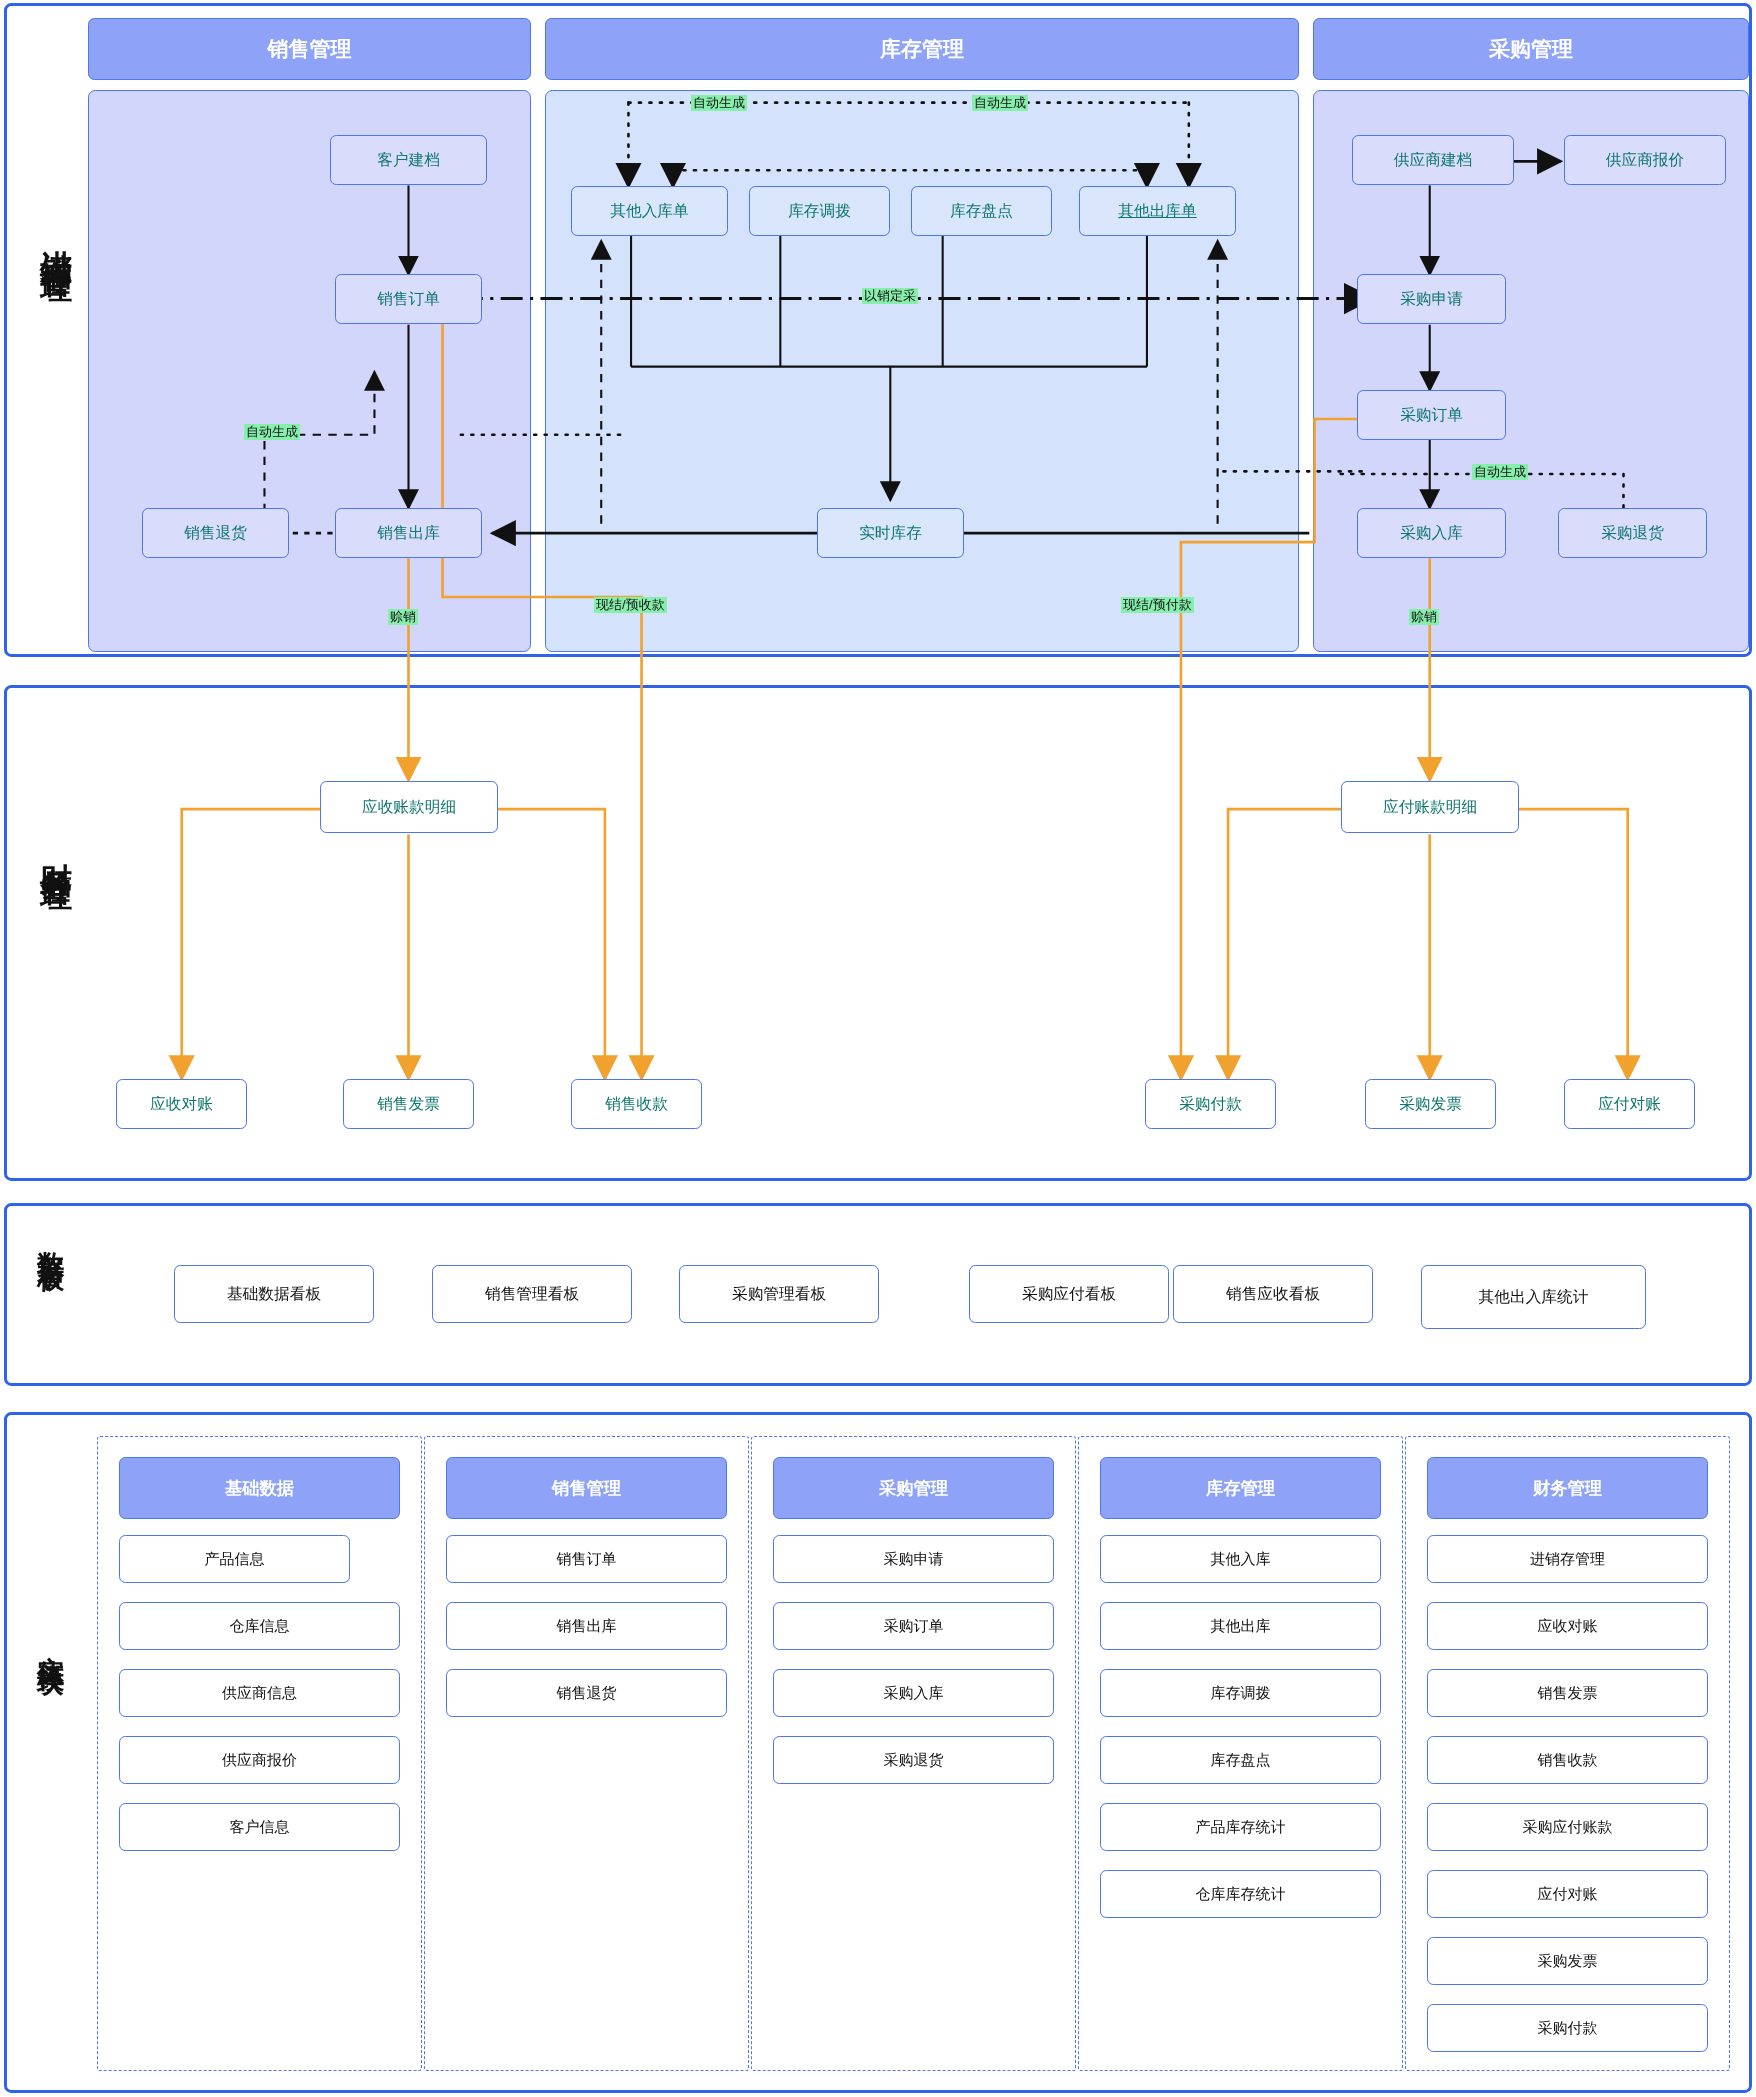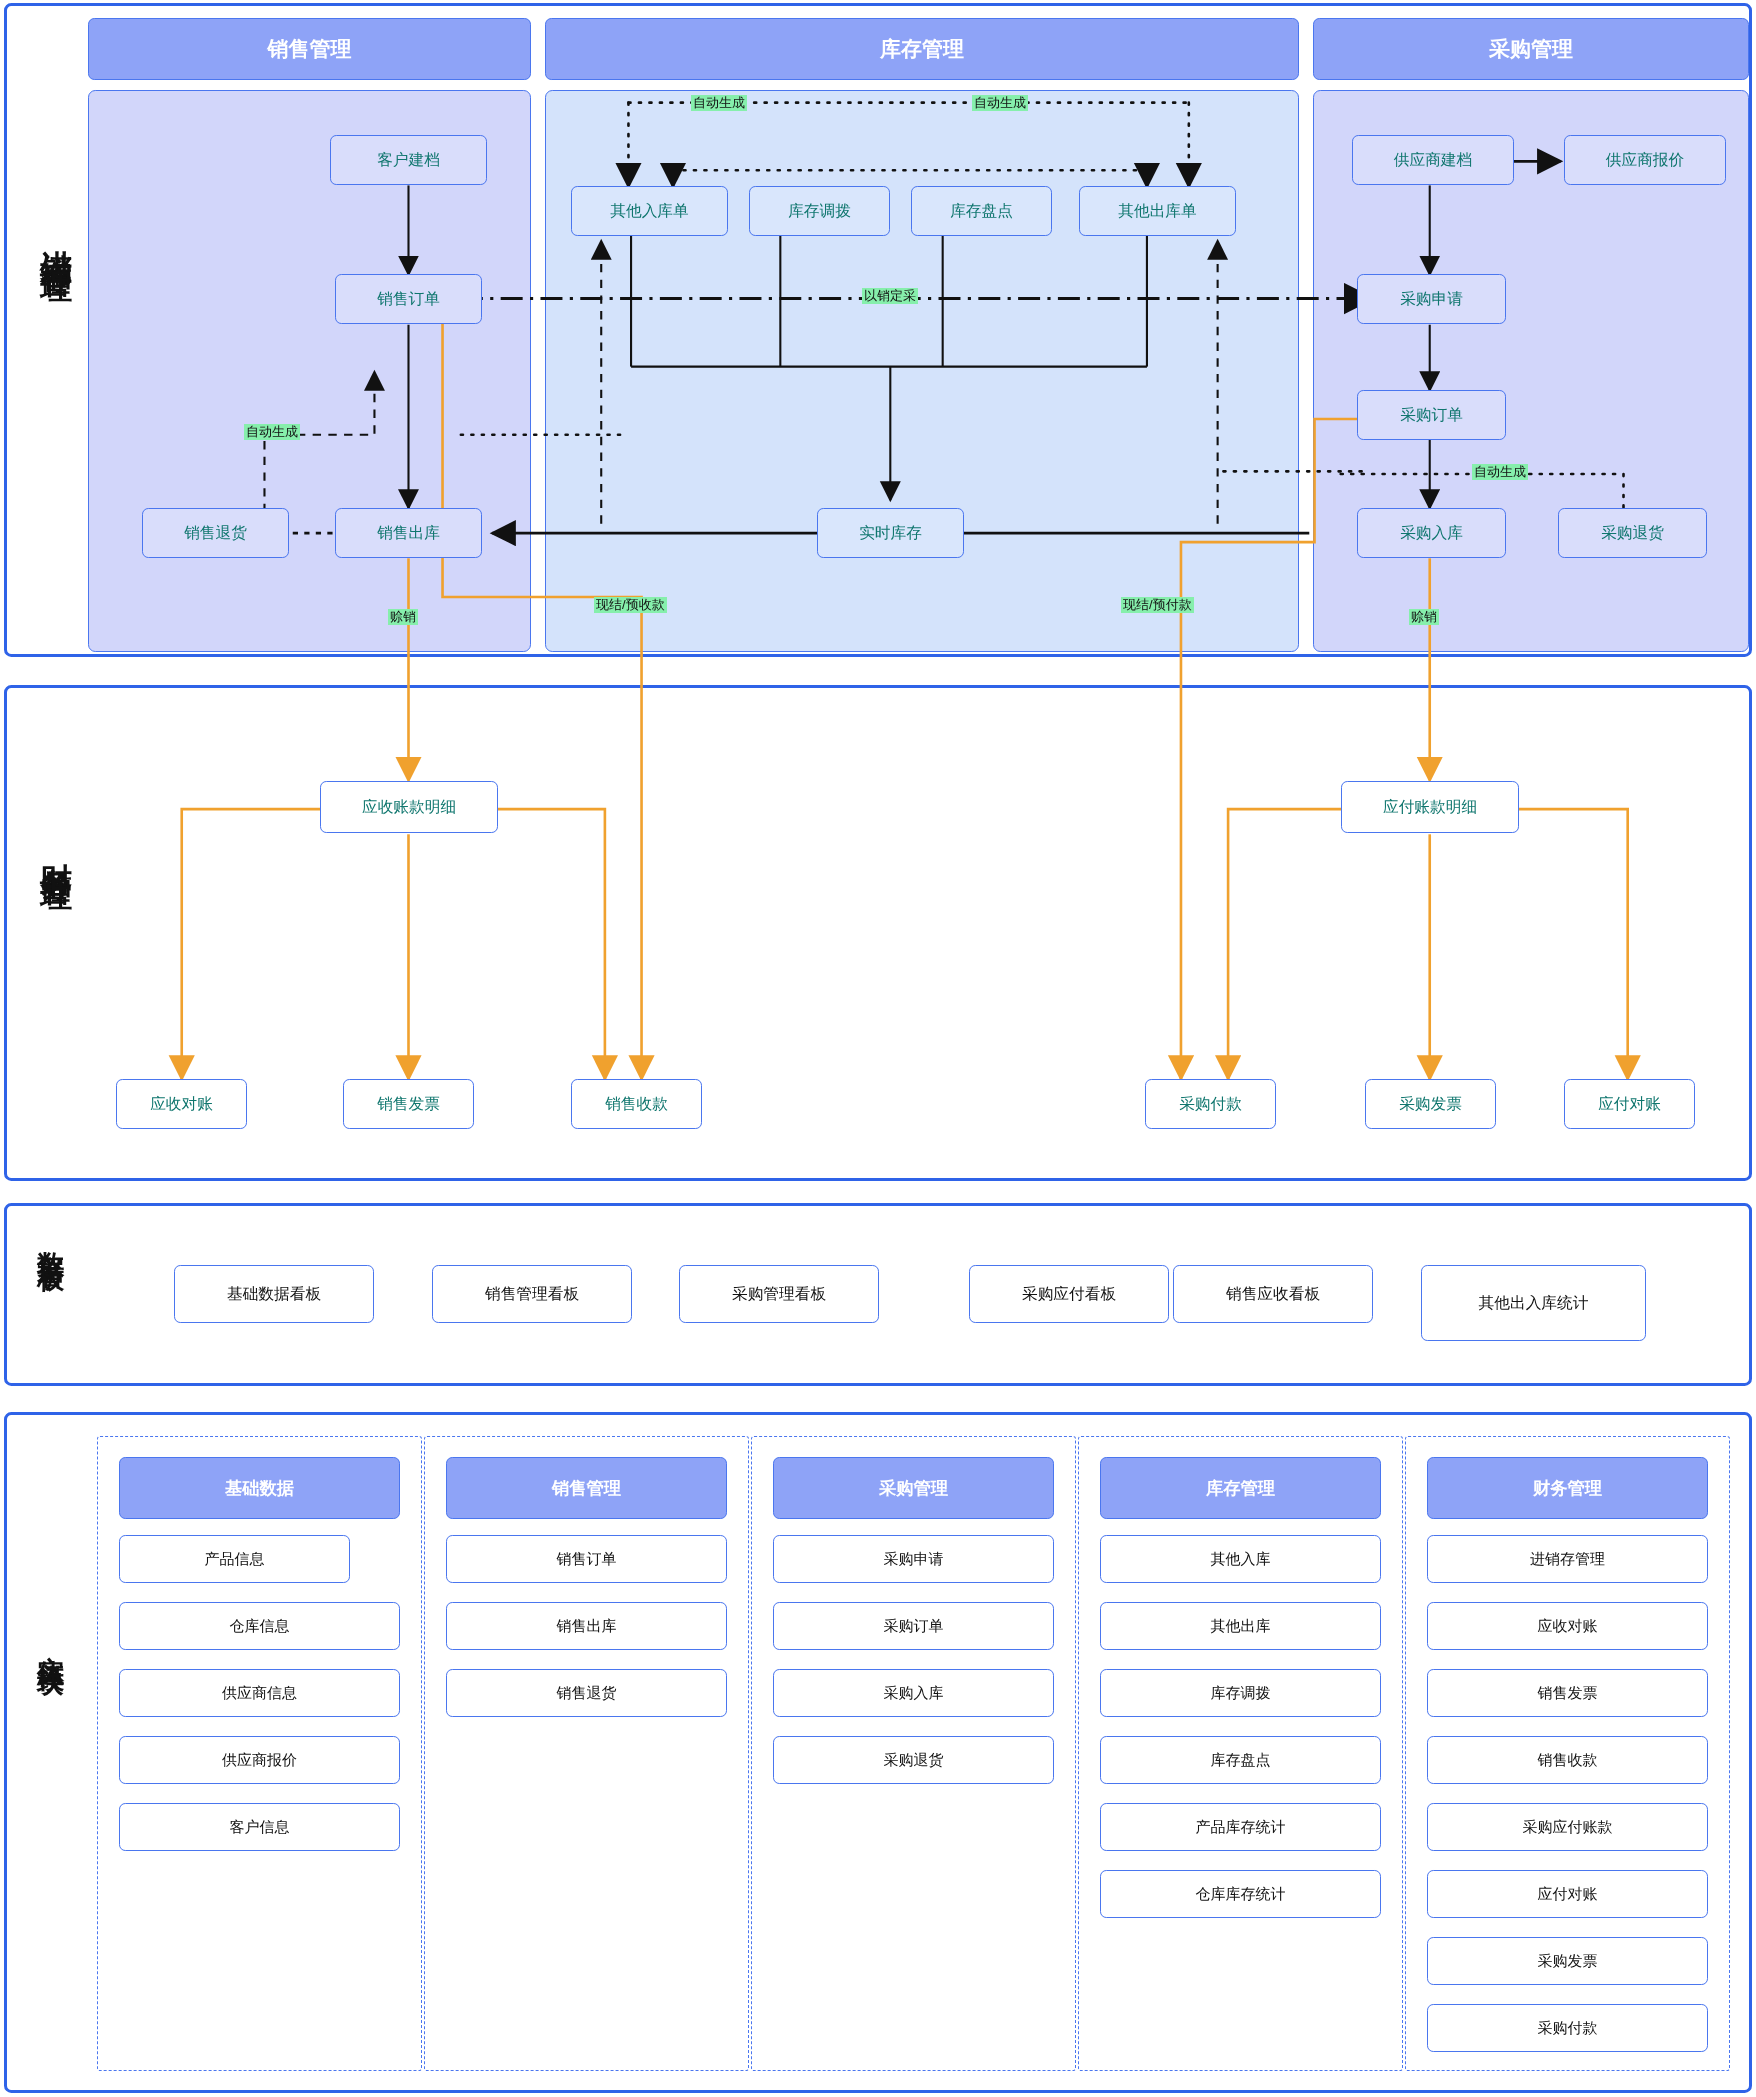--- a/index.html
+++ b/index.html
@@ -145,21 +145,21 @@
   </svg>
 
   <div class="node" style="left:330px;top:135px;width:157px;height:50px;">客户建档</div>
   <div class="node" style="left:335px;top:274px;width:147px;height:50px;">销售订单</div>
   <div class="node" style="left:142px;top:508px;width:147px;height:50px;">销售退货</div>
   <div class="node" style="left:335px;top:508px;width:147px;height:50px;">销售出库</div>
 
   <div class="node sky" style="left:571px;top:186px;width:157px;height:50px;">其他入库单</div>
   <div class="node sky" style="left:749px;top:186px;width:141px;height:50px;">库存调拨</div>
   <div class="node sky" style="left:911px;top:186px;width:141px;height:50px;">库存盘点</div>
-  <div class="node sky" style="left:1079px;top:186px;width:157px;height:50px;">其他出库单</div>
+  <div class="node sky" style="left:1079px;top:186px;width:157px;height:50px;text-decoration:underline;">其他出库单</div>
   <div class="node sky" style="left:817px;top:508px;width:147px;height:50px;">实时库存</div>
 
   <div class="node" style="left:1352px;top:135px;width:162px;height:50px;">供应商建档</div>
   <div class="node" style="left:1564px;top:135px;width:162px;height:50px;">供应商报价</div>
   <div class="node" style="left:1357px;top:274px;width:149px;height:50px;">采购申请</div>
   <div class="node" style="left:1357px;top:390px;width:149px;height:50px;">采购订单</div>
   <div class="node" style="left:1357px;top:508px;width:149px;height:50px;">采购入库</div>
   <div class="node" style="left:1558px;top:508px;width:149px;height:50px;">采购退货</div>
 
   <div class="elabel" style="left:244px;top:424px;">自动生成</div>
@@ -180,21 +180,21 @@
   <div class="node plain" style="left:571px;top:1079px;width:131px;height:50px;">销售收款</div>
   <div class="node plain" style="left:1145px;top:1079px;width:131px;height:50px;">采购付款</div>
   <div class="node plain" style="left:1365px;top:1079px;width:131px;height:50px;">采购发票</div>
   <div class="node plain" style="left:1564px;top:1079px;width:131px;height:50px;">应付对账</div>
 
   <div class="dash-btn" style="left:174px;top:1265px;width:200px;height:58px;">基础数据看板</div>
   <div class="dash-btn" style="left:432px;top:1265px;width:200px;height:58px;">销售管理看板</div>
   <div class="dash-btn" style="left:679px;top:1265px;width:200px;height:58px;">采购管理看板</div>
   <div class="dash-btn" style="left:926px;top:1265px;width:200px;height:58px;margin-left:43px;">采购应付看板</div>
   <div class="dash-btn" style="left:1173px;top:1265px;width:200px;height:58px;">销售应收看板</div>
-  <div class="dash-btn" style="left:1421px;top:1265px;width:225px;height:76px;">其他出入库统计</div>
+  <div class="dash-btn" style="left:1421px;top:1265px;width:225px;height:64px;">其他出入库统计</div>
 
   <div class="ent-col" style="left:97px;top:1436px;width:325px;height:635px;"></div>
   <div class="ent-head" style="left:119px;top:1457px;width:281px;height:62px;">基础数据</div>
   <div class="ent-item" style="left:119px;top:1535px;width:231px;height:48px;">产品信息</div>
   <div class="ent-item" style="left:119px;top:1602px;width:281px;height:48px;">仓库信息</div>
   <div class="ent-item" style="left:119px;top:1669px;width:281px;height:48px;">供应商信息</div>
   <div class="ent-item" style="left:119px;top:1736px;width:281px;height:48px;">供应商报价</div>
   <div class="ent-item" style="left:119px;top:1803px;width:281px;height:48px;">客户信息</div>
 
   <div class="ent-col" style="left:424px;top:1436px;width:325px;height:635px;"></div>

